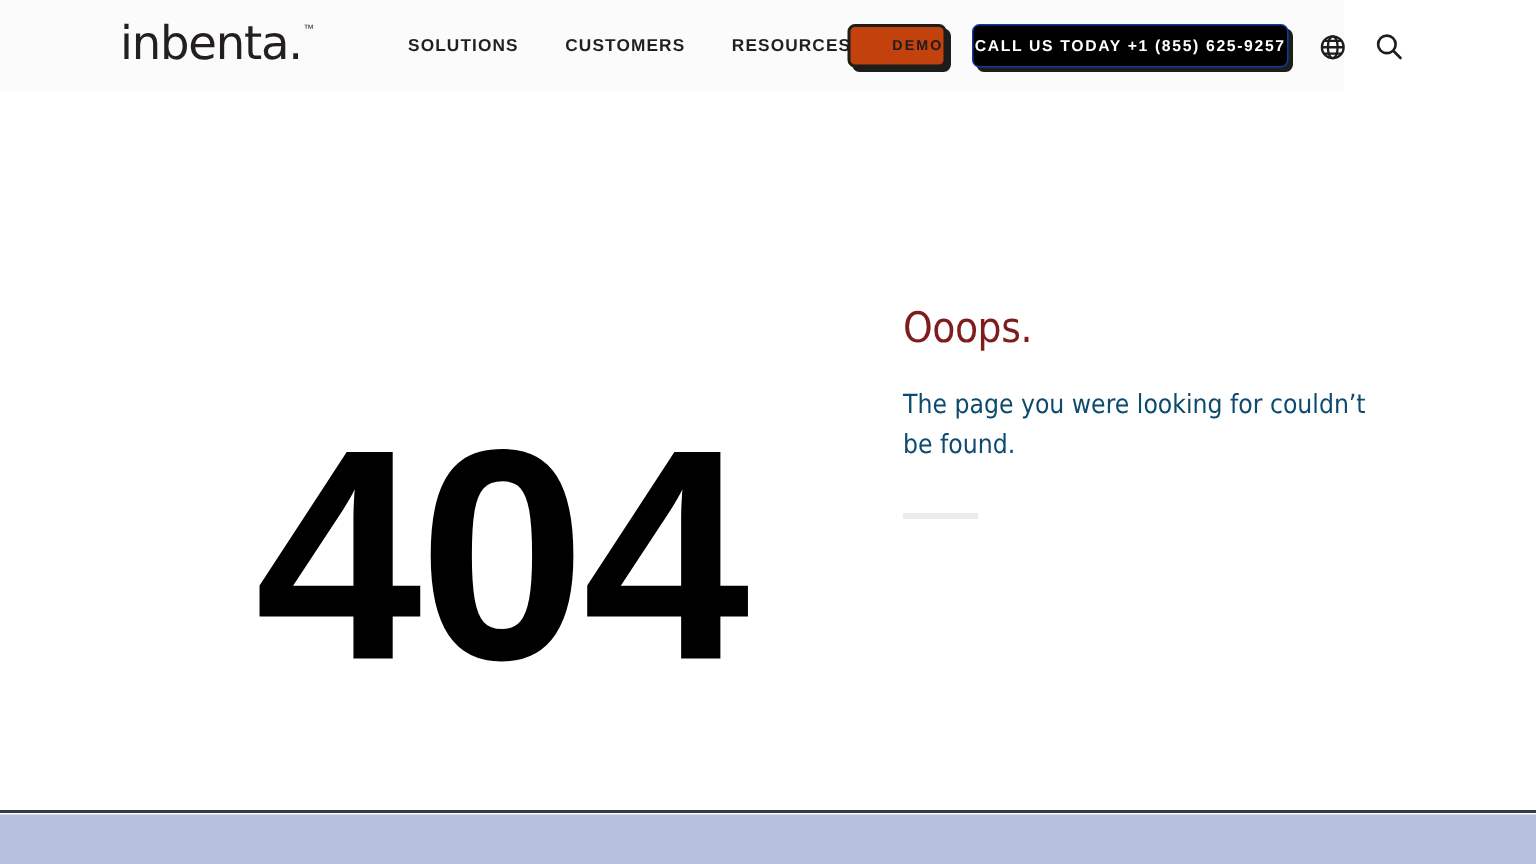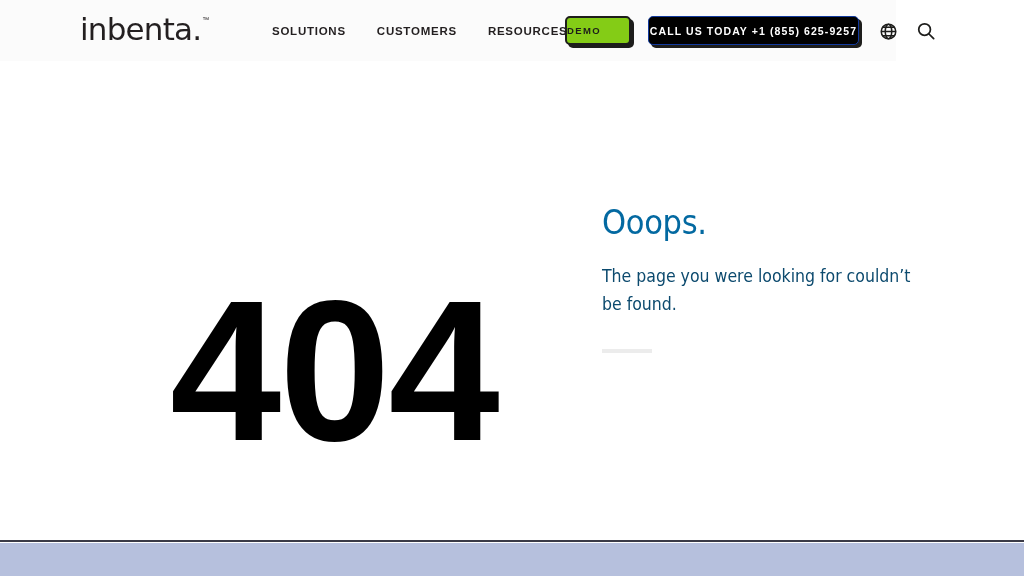--- a/index.html
+++ b/index.html
@@ -76,27 +76,27 @@
     cursor: pointer;
     white-space: nowrap;
   }
 
   .btn-demo {
     position: absolute;
     left: 565px;
     top: 16px;
     width: 66px;
     height: 29px;
-    background: #84cc16;
+    background: #c2410c;
     border: 2px solid #1d1d1b;
     border-radius: 5px;
     box-shadow: 3px 3px 0 0 #1d1d1b;
     display: flex;
     align-items: center;
-    justify-content: flex-start;
+    justify-content: flex-end;
     cursor: pointer;
   }
   .btn-demo span {
     font-family: "Liberation Sans Narrow", "Liberation Sans", sans-serif;
     font-size: 9.5px;
     font-weight: 700;
     letter-spacing: 1.4px;
     color: #1d1d1b;
   }
 
@@ -165,24 +165,24 @@
 
   .error-copy {
     position: absolute;
     left: 602px;
     top: 143px;
     width: 330px;
   }
 
   .error-title {
     font-family: "DejaVu Sans Condensed", "Liberation Sans Narrow", "Liberation Sans", sans-serif;
-    font-size: 34px;
+    font-size: 28px;
     font-weight: 400;
     line-height: 1.1;
-    color: #0369a1;
+    color: #7f1d1d;
     letter-spacing: -0.3px;
   }
 
   .error-text {
     margin-top: 22px;
     font-family: "DejaVu Sans Condensed", "Liberation Sans Narrow", "Liberation Sans", sans-serif;
     font-size: 17.5px;
     font-weight: 400;
     line-height: 1.55;
     color: #0c4a6e;

